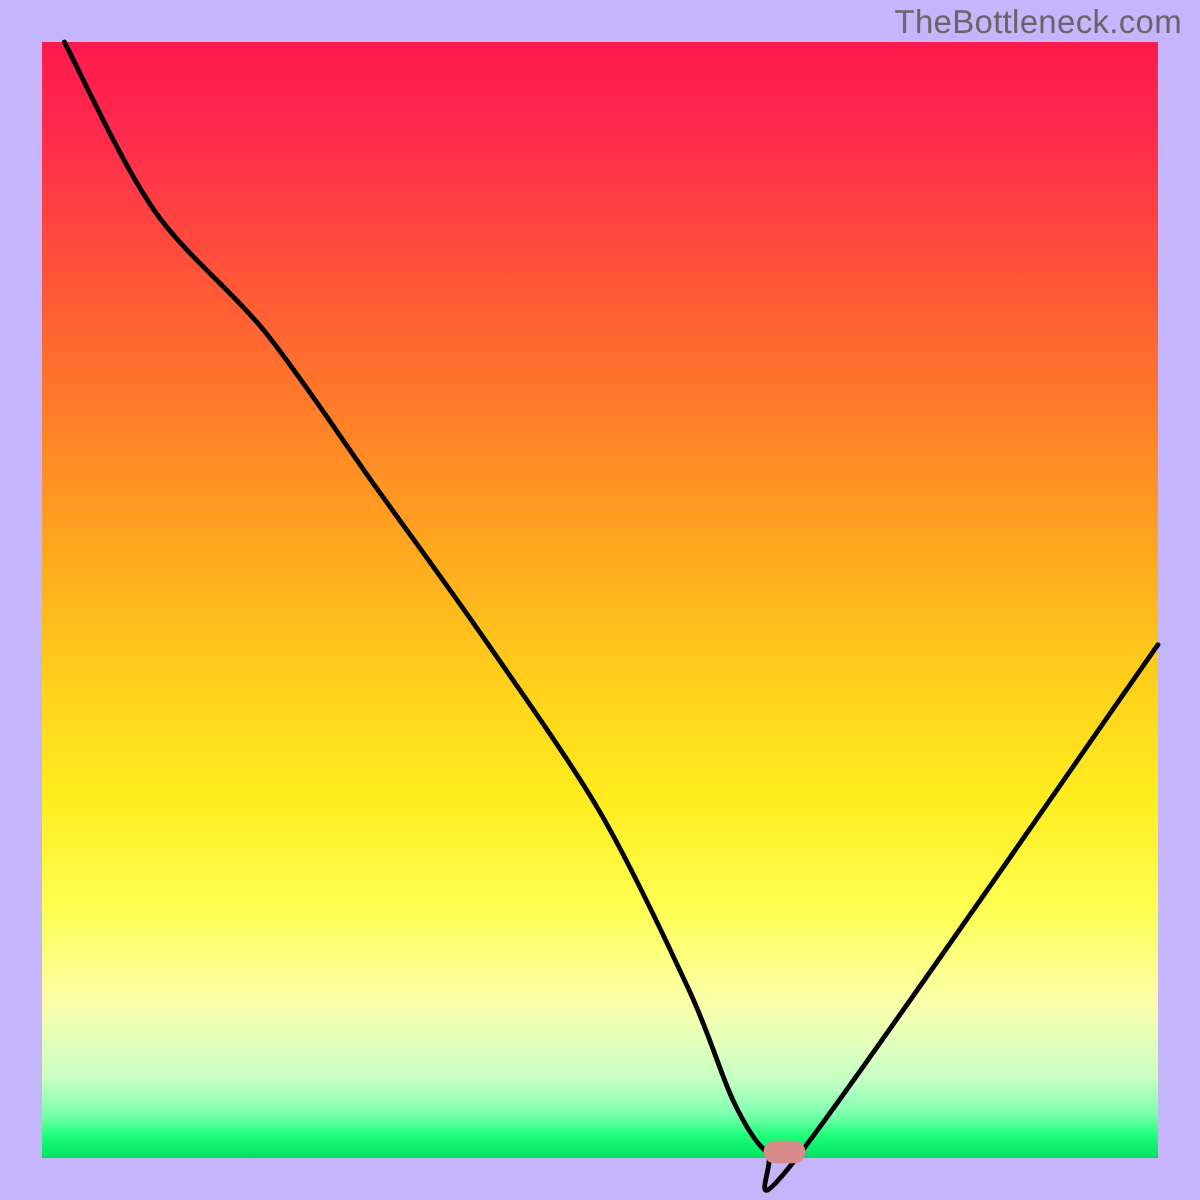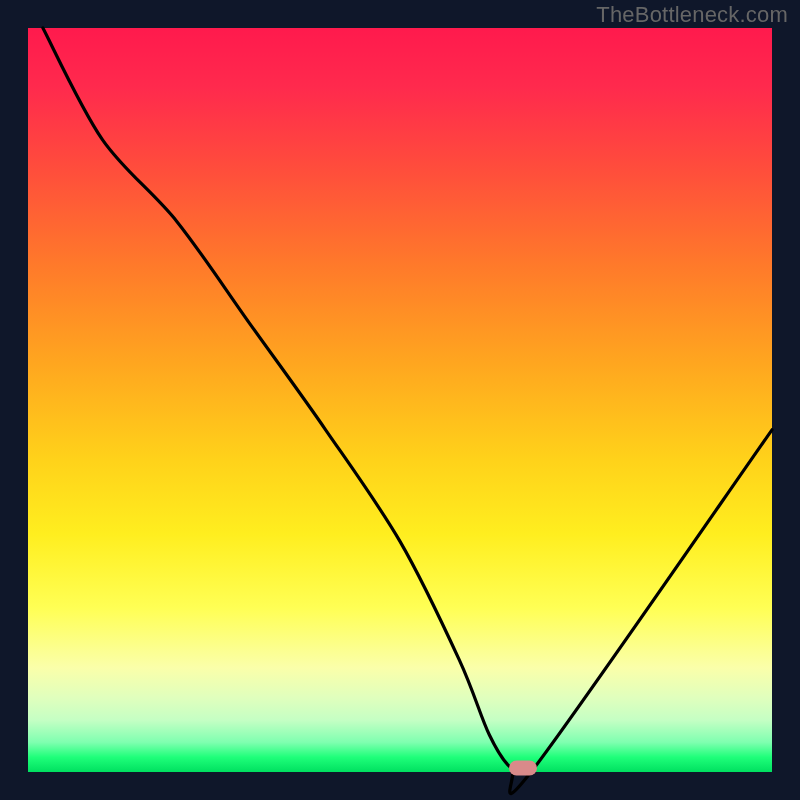--- a/index.html
+++ b/index.html
@@ -8,21 +8,21 @@
     width: 800px;
     height: 800px;
     background: #000;
     font-family: Arial, Helvetica, sans-serif;
     overflow: hidden;
   }
   .frame {
     position: relative;
     width: 800px;
     height: 800px;
-    background: #0f172a;
+    background: #c4b5fd;
     text-align: right;
   }
   .watermark {
     position: absolute;
     top: 2px;
     right: 12px;
     color: #666;
     font-size: 22px;
     font-weight: 500;
     letter-spacing: 0.2px;

